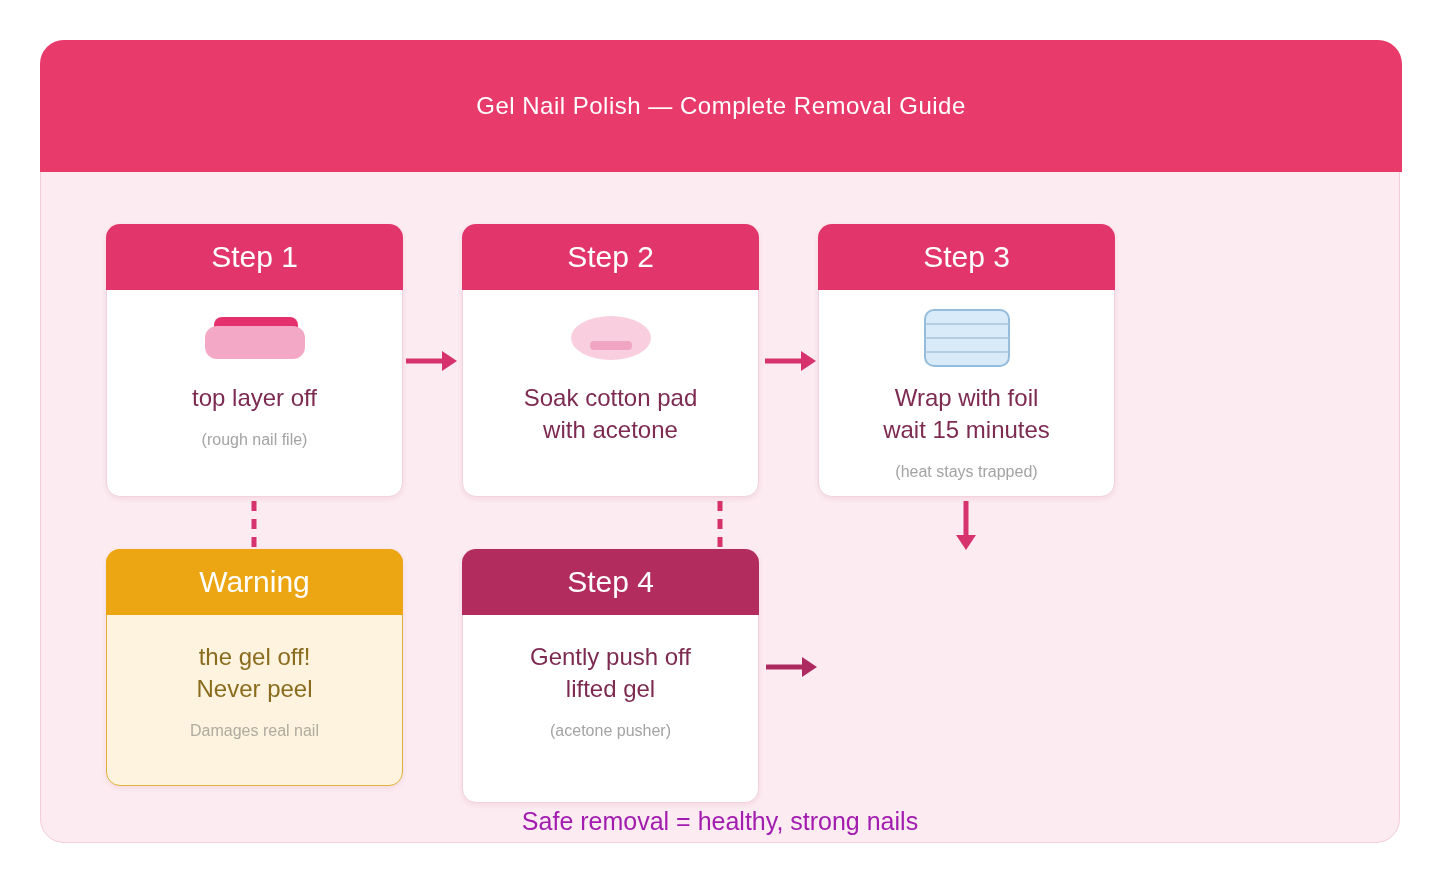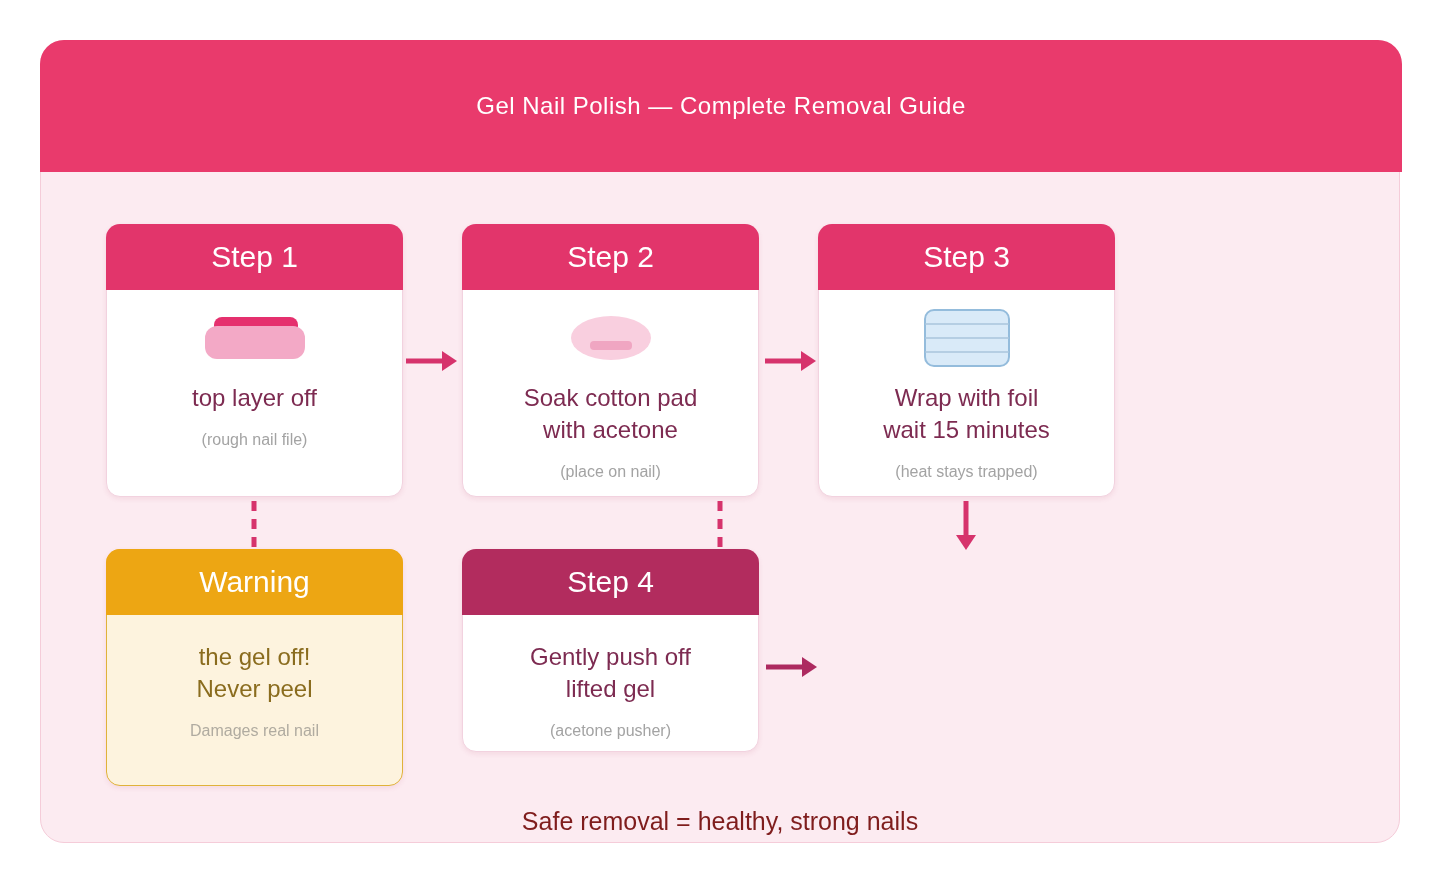--- a/index.html
+++ b/index.html
@@ -10,21 +10,21 @@
             background:#fcebf1; border:1px solid #f5ccd9; border-radius:24px; }
 
   .banner { position:absolute; left:-1px; top:-1px; width:1362px; height:132px;
             background:#e93a6c; border-radius:24px 24px 0 0;
             display:flex; align-items:center; justify-content:center; }
   .banner-title { color:#ffffff; font-size:24px; letter-spacing:.5px; }
 
   .card { position:absolute; width:297px; background:#ffffff; border-radius:14px;
           border:1px solid #f2d2df; box-shadow:0 2px 5px rgba(180,60,100,.10); }
   .row1 { top:183px; height:273px; }
-  .row2 { top:508px; height:203px; }
+  .row2 { top:508px; height:254px; }
   .pos-a { left:65px; } .pos-b { left:421px; } .pos-c { left:777px; }
 
   .card-header { height:66px; margin:-1px -1px 0 -1px; border-radius:14px 14px 0 0;
                  display:flex; align-items:center; justify-content:center;
                  color:#ffffff; font-size:30px; }
   .hdr-pink   { background:#e2356b; }
   .hdr-dark   { background:#b22c5e; }
   .hdr-amber  { background:#eda613; }
 
   .card.warning { height:237px; background:#fdf3de; border:1px solid #e0b23a; }
@@ -44,21 +44,21 @@
 
   
   .pad-icon { position:relative; width:80px; height:44px; background:#f9cfdf; border-radius:50%; }
   .pad-line { position:absolute; left:19px; top:25px; width:42px; height:9px; background:#f0a6c2; border-radius:4px; }
 
   
   .foil-icon { width:86px; height:58px; }
 
   .connector { position:absolute; }
   .footer { position:absolute; left:0; top:766px; width:100%; text-align:center;
-            font-size:25px; color:#7f1d1d; }
+            font-size:25px; color:#a21caf; }
 </style>
 </head>
 <body>
 
 <div class="poster">
 
   <div class="banner">
     <div class="banner-title">Gel Nail Polish — Complete Removal Guide</div>
   </div>
 
@@ -87,21 +87,20 @@
     <div class="card-body">
       <div class="icon-zone">
         <div class="pad-icon">
           <div class="pad-line"></div>
         </div>
       </div>
       <div class="main-text">
         <div>Soak cotton pad</div>
         <div>with acetone</div>
       </div>
-      <div class="caption">(place on nail)</div>
     </div>
   </div>
 
   <div class="card row1 pos-c">
     <div class="card-header hdr-pink">
       <span>Step 3</span>
     </div>
     <div class="card-body">
       <div class="icon-zone">
         <svg class="foil-icon" viewBox="0 0 86 58">

